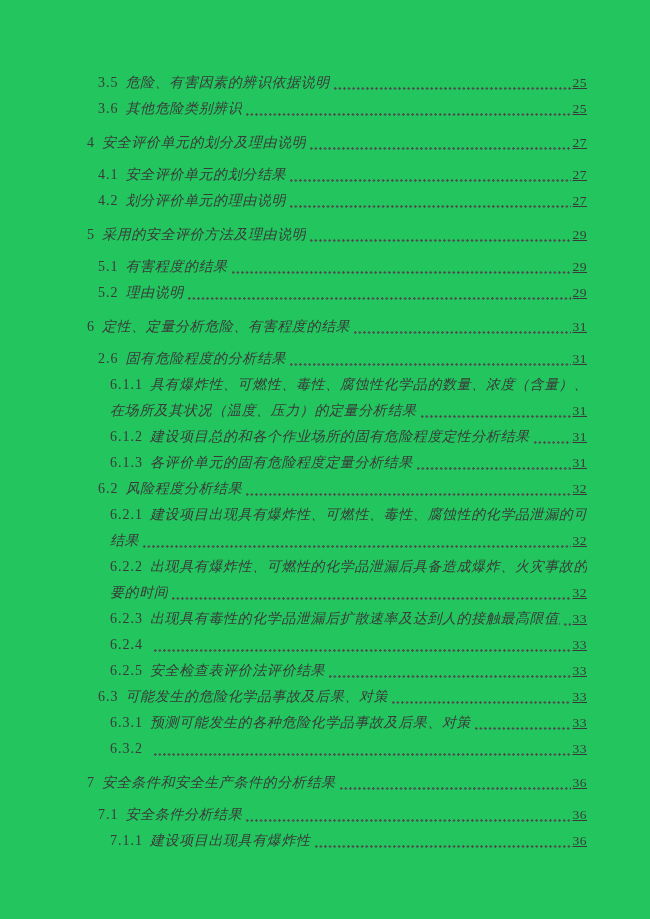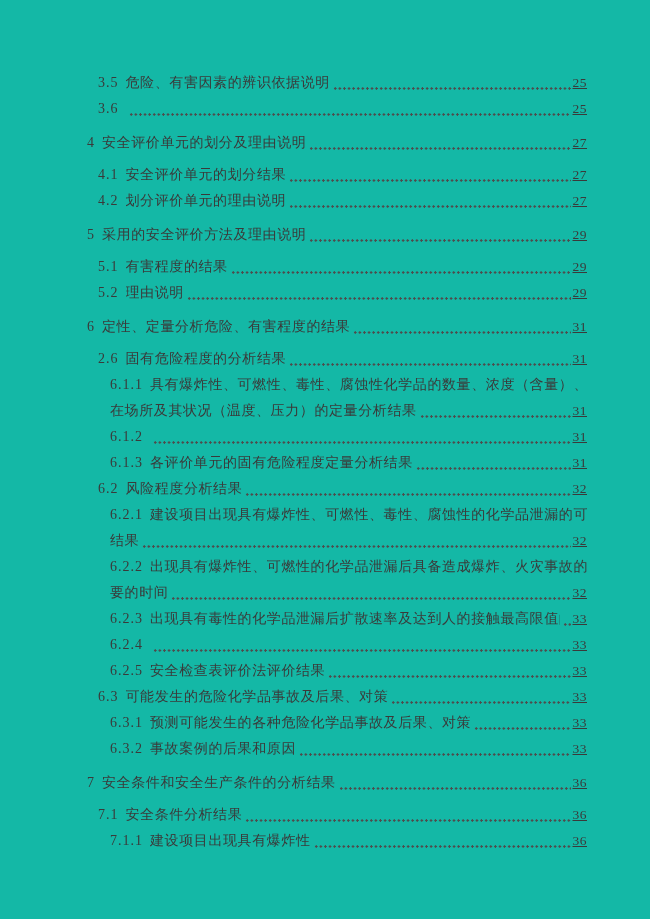--- a/index.html
+++ b/index.html
@@ -4,21 +4,21 @@
 <style>
   html, body {
     margin: 0;
     padding: 0;
     background: #fcfcfb;
   }
   .page {
     position: relative;
     width: 650px;
     height: 919px;
-    background: #14b8a6;
+    background: #22c55e;
     box-sizing: border-box;
     padding: 70px 63px 0 87px;
     font-family: "Liberation Serif", "DejaVu Serif", serif;
     color: #3a3a3a;
     overflow: hidden;
   }
   .toc-entry { margin: 0; }
   .toc-entry.level-1 { padding-left: 0;  margin-top: 8px; margin-bottom: 6px; }
   .toc-entry.level-2 { padding-left: 11px; }
   .toc-entry.level-3 { padding-left: 23px; }
@@ -31,20 +31,21 @@
     white-space: nowrap;
   }
   .num {
     flex: 0 0 auto;
     margin-right: 7px;
     letter-spacing: 1px;
   }
   .title {
     flex: 0 1 auto;
     overflow: hidden;
+    font-style: italic;
   }
   .dots {
     flex: 1 1 8px;
     min-width: 8px;
     align-self: flex-end;
     height: 5px;
     margin: 0 2px 5px 3px;
     background-image: radial-gradient(circle at 2.2px 2.5px, #4d4d4d 1.05px, rgba(0,0,0,0) 1.35px);
     background-size: 4.6px 5px;
     background-repeat: repeat-x;
@@ -65,20 +66,21 @@
         <div class="toc-line">
     <span class="num">3.5</span>
     <span class="title">危险、有害因素的辨识依据说明</span>
     <span class="dots"></span>
     <span class="pagenum">25</span>
   </div>
       </div>
       <div class="toc-entry level-2">
         <div class="toc-line">
     <span class="num">3.6</span>
+    <span class="title">其他危险类别辨识</span>
     <span class="dots"></span>
     <span class="pagenum">25</span>
   </div>
       </div>
       <div class="toc-entry level-1">
         <div class="toc-line">
     <span class="num">4</span>
     <span class="title">安全评价单元的划分及理由说明</span>
     <span class="dots"></span>
     <span class="pagenum">27</span>
@@ -149,20 +151,21 @@
         <div class="toc-line">
 
     <span class="title">在场所及其状况（温度、压力）的定量分析结果</span>
     <span class="dots"></span>
     <span class="pagenum">31</span>
   </div>
       </div>
       <div class="toc-entry level-3">
         <div class="toc-line">
     <span class="num">6.1.2</span>
+    <span class="title">建设项目总的和各个作业场所的固有危险程度定性分析结果</span>
     <span class="dots"></span>
     <span class="pagenum">31</span>
   </div>
       </div>
       <div class="toc-entry level-3">
         <div class="toc-line">
     <span class="num">6.1.3</span>
     <span class="title">各评价单元的固有危险程度定量分析结果</span>
     <span class="dots"></span>
     <span class="pagenum">31</span>
@@ -237,21 +240,20 @@
         <div class="toc-line">
     <span class="num">6.3.1</span>
     <span class="title">预测可能发生的各种危险化学品事故及后果、对策</span>
     <span class="dots"></span>
     <span class="pagenum">33</span>
   </div>
       </div>
       <div class="toc-entry level-3">
         <div class="toc-line">
     <span class="num">6.3.2</span>
-    <span class="title">事故案例的后果和原因</span>
     <span class="dots"></span>
     <span class="pagenum">33</span>
   </div>
       </div>
       <div class="toc-entry level-1">
         <div class="toc-line">
     <span class="num">7</span>
     <span class="title">安全条件和安全生产条件的分析结果</span>
     <span class="dots"></span>
     <span class="pagenum">36</span>

